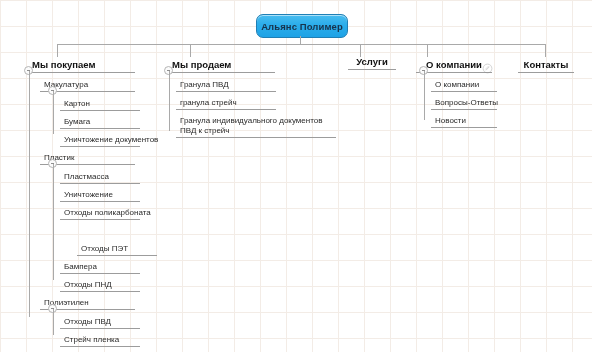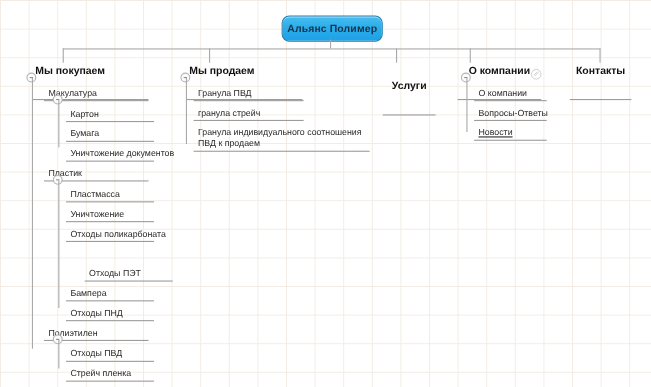--- a/index.html
+++ b/index.html
@@ -35,21 +35,21 @@
   
   .vline{position:absolute;width:1px;background:#a9a9a9;}
   .hline{position:absolute;height:1px;background:#a9a9a9;}
 
   
   .l1{
     position:absolute;
     font-size:9.5px;font-weight:bold;
     white-space:nowrap;
     color:#111;
-    padding-bottom:20px;
+    padding-bottom:2px;
   }
   .l1 .l1-rule{
     position:absolute;left:0;right:0;bottom:0;height:1px;background:#9c9c9c;
   }
   .l1-label{position:relative;display:inline-block;padding:0 2px 1px 2px;}
 
   
   .node{
     position:absolute;
     font-size:8px;
@@ -187,25 +187,25 @@
 
   <div class="node" style="left:176px;top:98px;width:100px;">
     <span class="node-text">гранула стрейч</span>
     <span class="rule" style="width:100px;"></span>
   </div>
   <div class="node" style="left:176px;top:80px;width:100px;">
     <span class="node-text">Гранула ПВД</span>
     <span class="rule" style="width:100px;"></span>
   </div>
   <div class="node wrap" style="left:176px;top:116px;width:160px;">
-    <span class="node-text">Гранула индивидуального соотношения ПВД к продаем</span>
+    <span class="node-text">Гранула индивидуального документов ПВД к стрейч</span>
     <span class="rule" style="width:160px;"></span>
   </div>
 
-  <div class="l1" style="left:348px;top:73px;width:48px;text-align:center;">
+  <div class="l1" style="left:348px;top:56px;width:48px;text-align:center;">
     <span class="l1-label">Услуги</span>
     <span class="l1-rule"></span>
   </div>
 
   <div class="l1" style="left:416px;top:59px;width:76px;text-align:center;">
     <span class="l1-label">О компании</span>
     <span class="l1-rule"></span>
   </div>
   <span class="badge-icon" style="left:482px;top:60px;">
     <svg viewBox="0 0 16 16" width="11" height="11" aria-hidden="true">
@@ -218,21 +218,21 @@
   <div class="vline" style="left:424px;top:71px;height:49px;"></div>
 
   <div class="node" style="left:431px;top:80px;width:66px;">
     <span class="node-text">О компании</span>
     <span class="rule" style="width:66px;"></span>
   </div>
   <div class="node" style="left:431px;top:98px;width:66px;">
     <span class="node-text">Вопросы-Ответы</span>
     <span class="rule" style="width:66px;"></span>
   </div>
-  <div class="node" style="left:431px;top:116px;width:66px;text-decoration:underline;">
+  <div class="node" style="left:431px;top:116px;width:66px;">
     <span class="node-text">Новости</span>
     <span class="rule" style="width:66px;"></span>
   </div>
 
   <div class="l1" style="left:518px;top:59px;width:56px;text-align:center;">
     <span class="l1-label">Контакты</span>
     <span class="l1-rule"></span>
   </div>
 
 </div>

